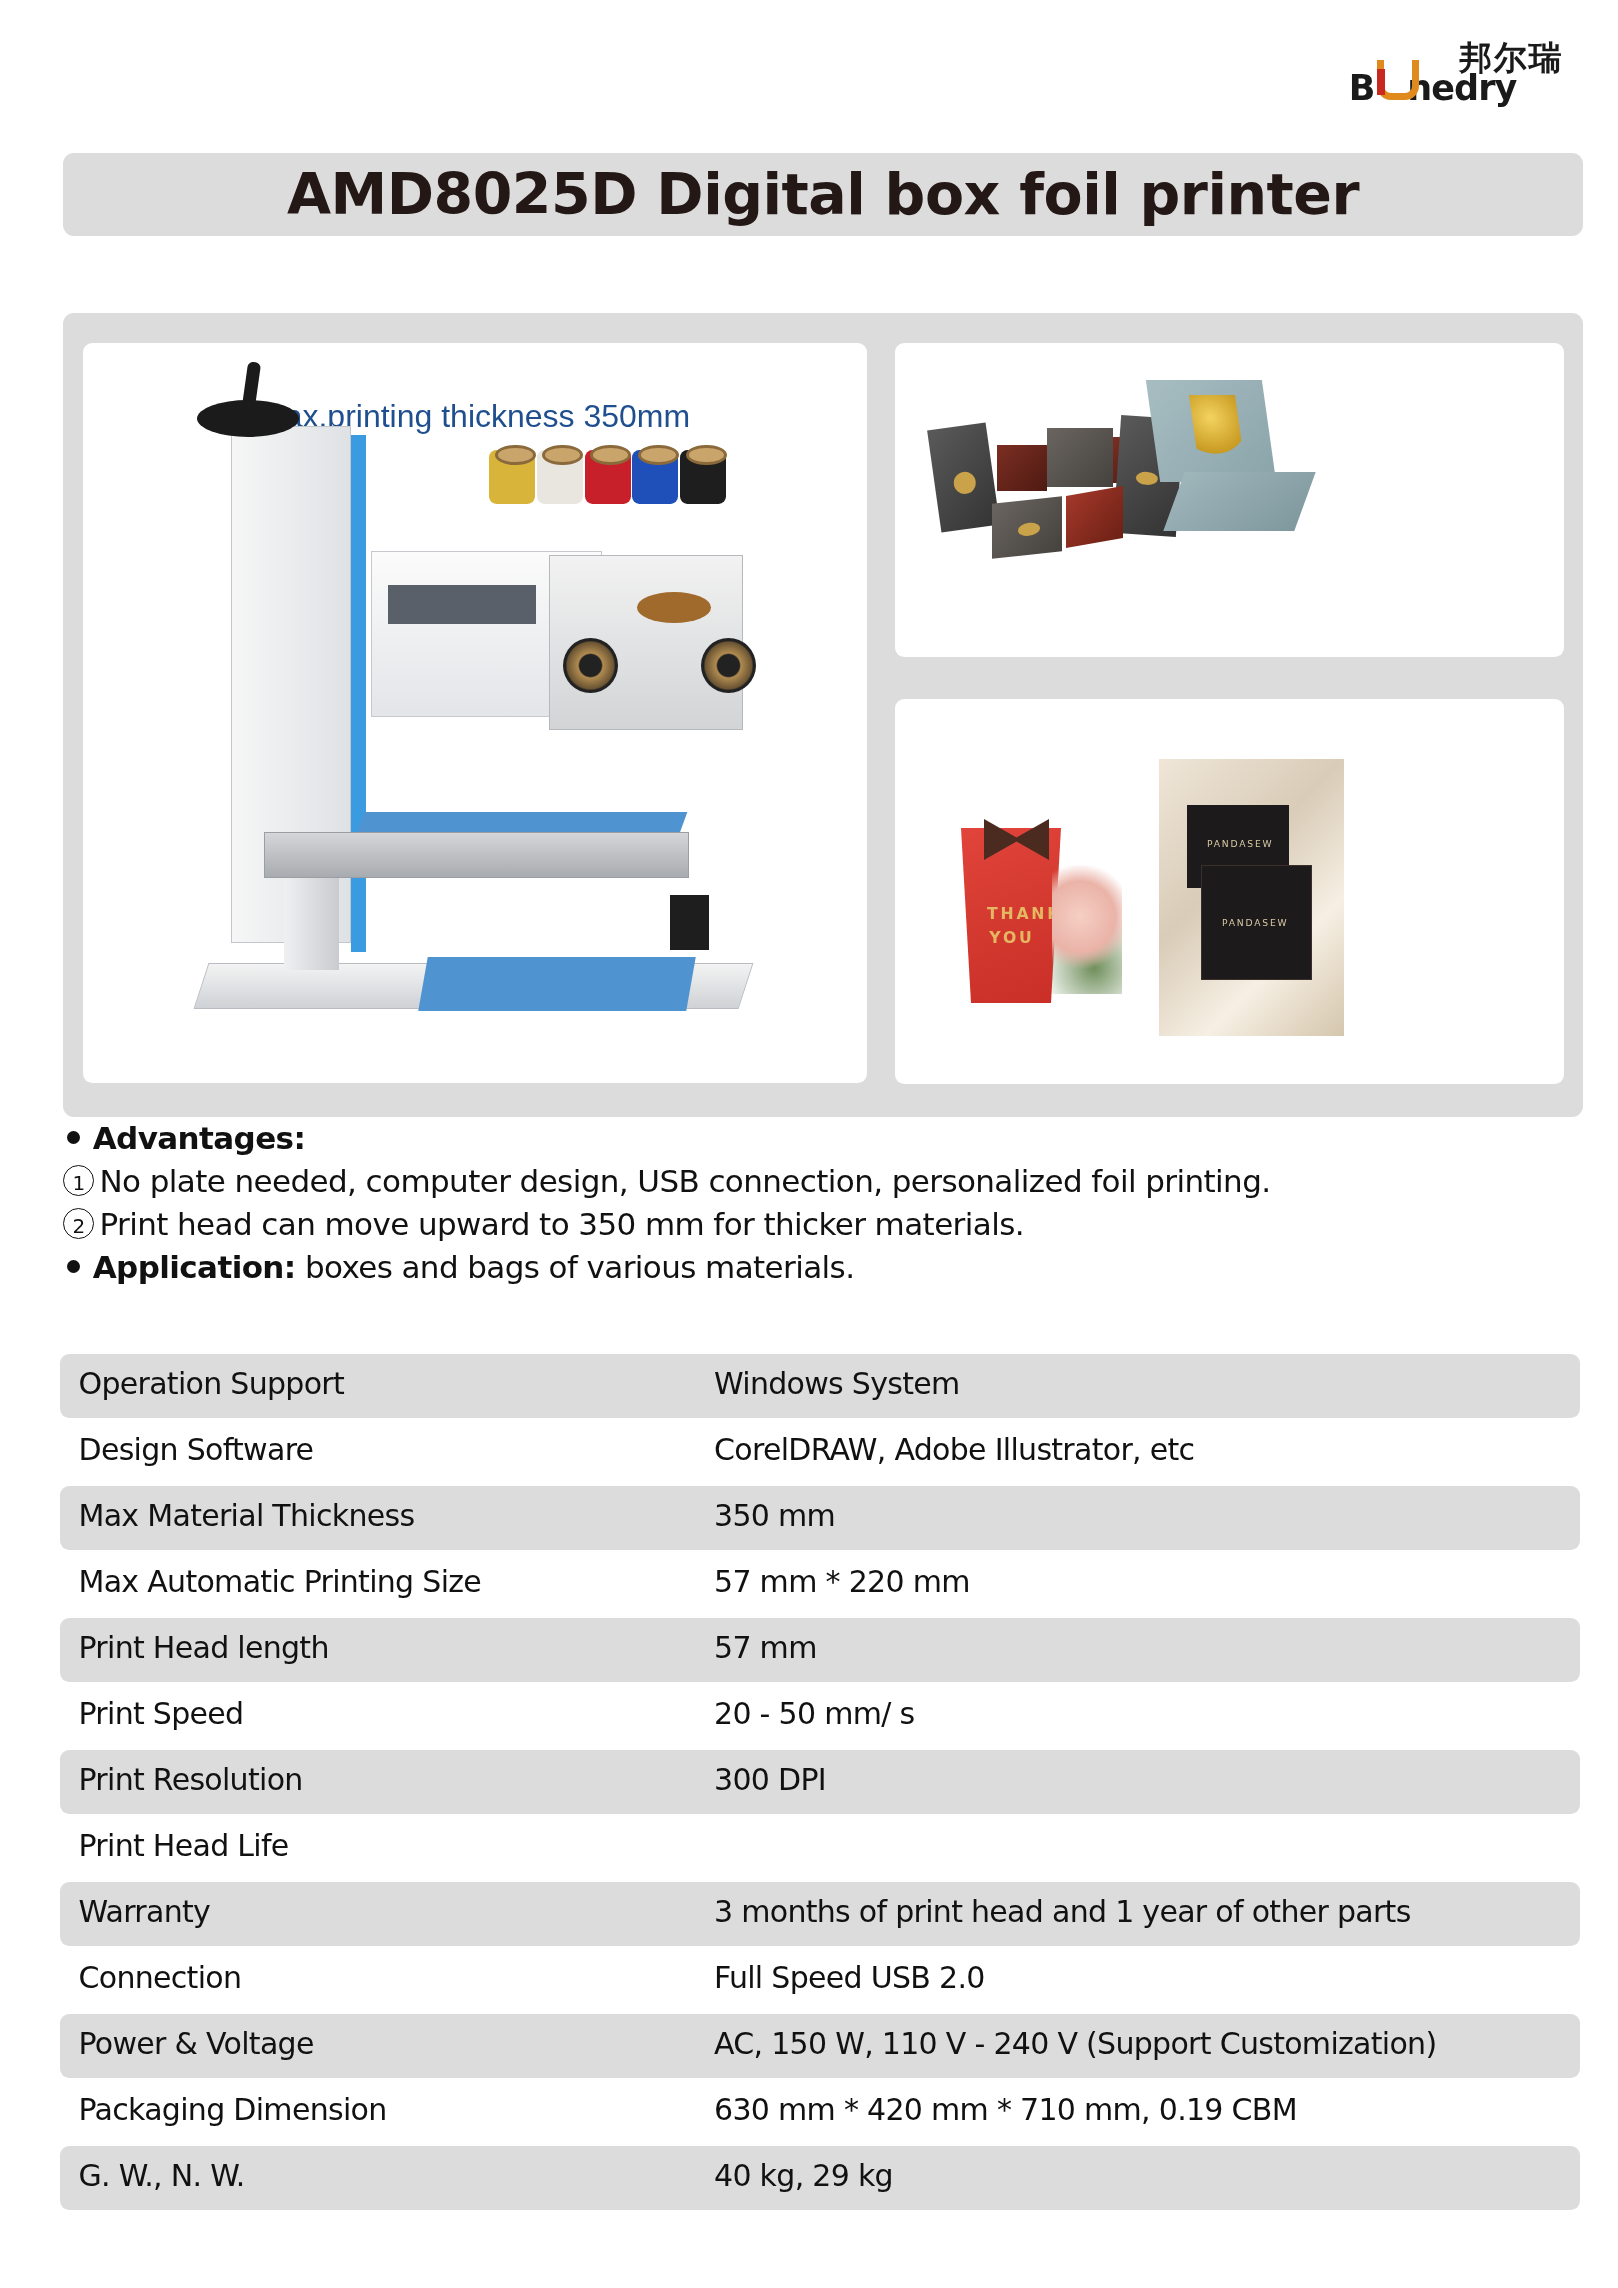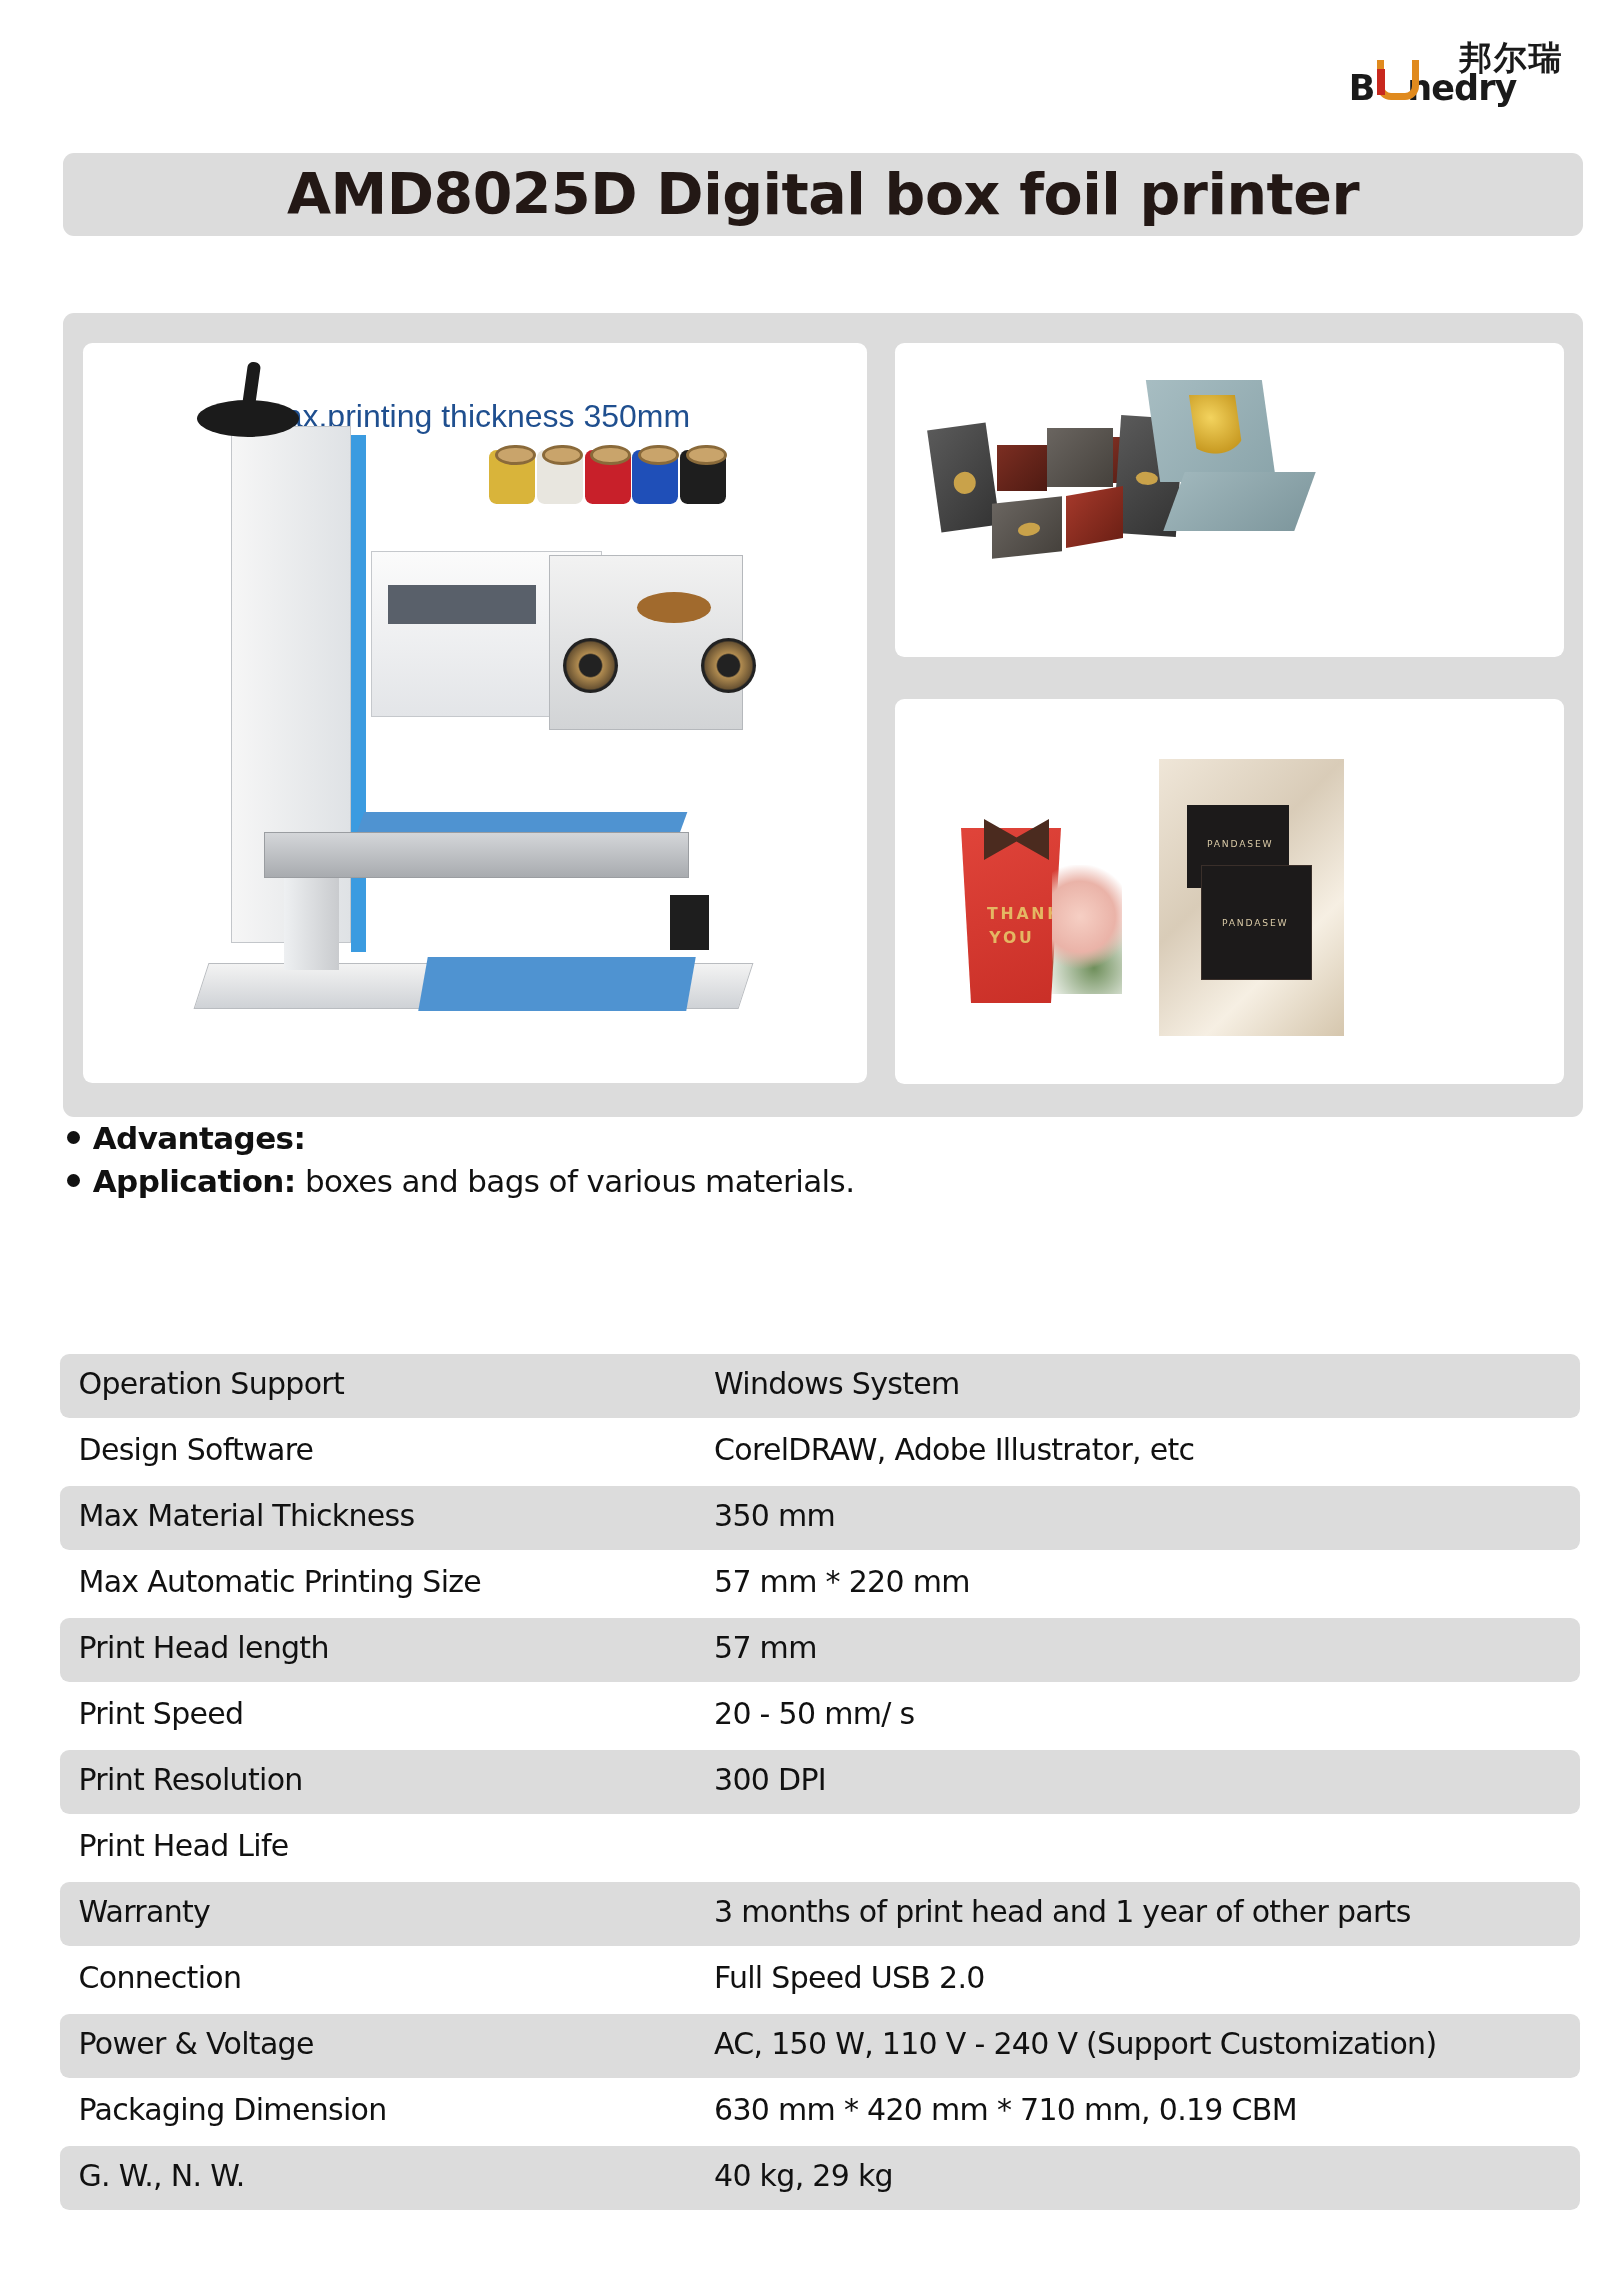--- a/index.html
+++ b/index.html
@@ -160,20 +160,22 @@
       </div>
       <div class="photo black-box" style="left:42px;top:106px;width:111px;height:115px;border:1.8px solid #3a2f2a;">
         <div class="pandasew" style="left:20px;top:51px;">PANDASEW</div>
       </div>
     </div>
   </div>
 </div>
 
 <div class="advantages">
   <div class="line bold"><span class="bullet"></span><span>Advantages:</span></div>
+  <div class="line"><span class="circ-num"><span>1</span></span><span>No plate needed, computer design, USB connection, personalized foil printing.</span></div>
+  <div class="line"><span class="circ-num"><span>2</span></span><span>Print head can move upward to 350 mm for thicker materials.</span></div>
   <div class="line"><span class="bullet"></span><span class="bold">Application:</span> <span>boxes and bags of various materials.</span></div>
 </div>
 
 <div class="spec-table">
   <div class="spec-row shaded">
       <span class="label">Operation Support</span>
       <span class="value">Windows System</span>
     </div>
   <div class="spec-row">
       <span class="label">Design Software</span>

